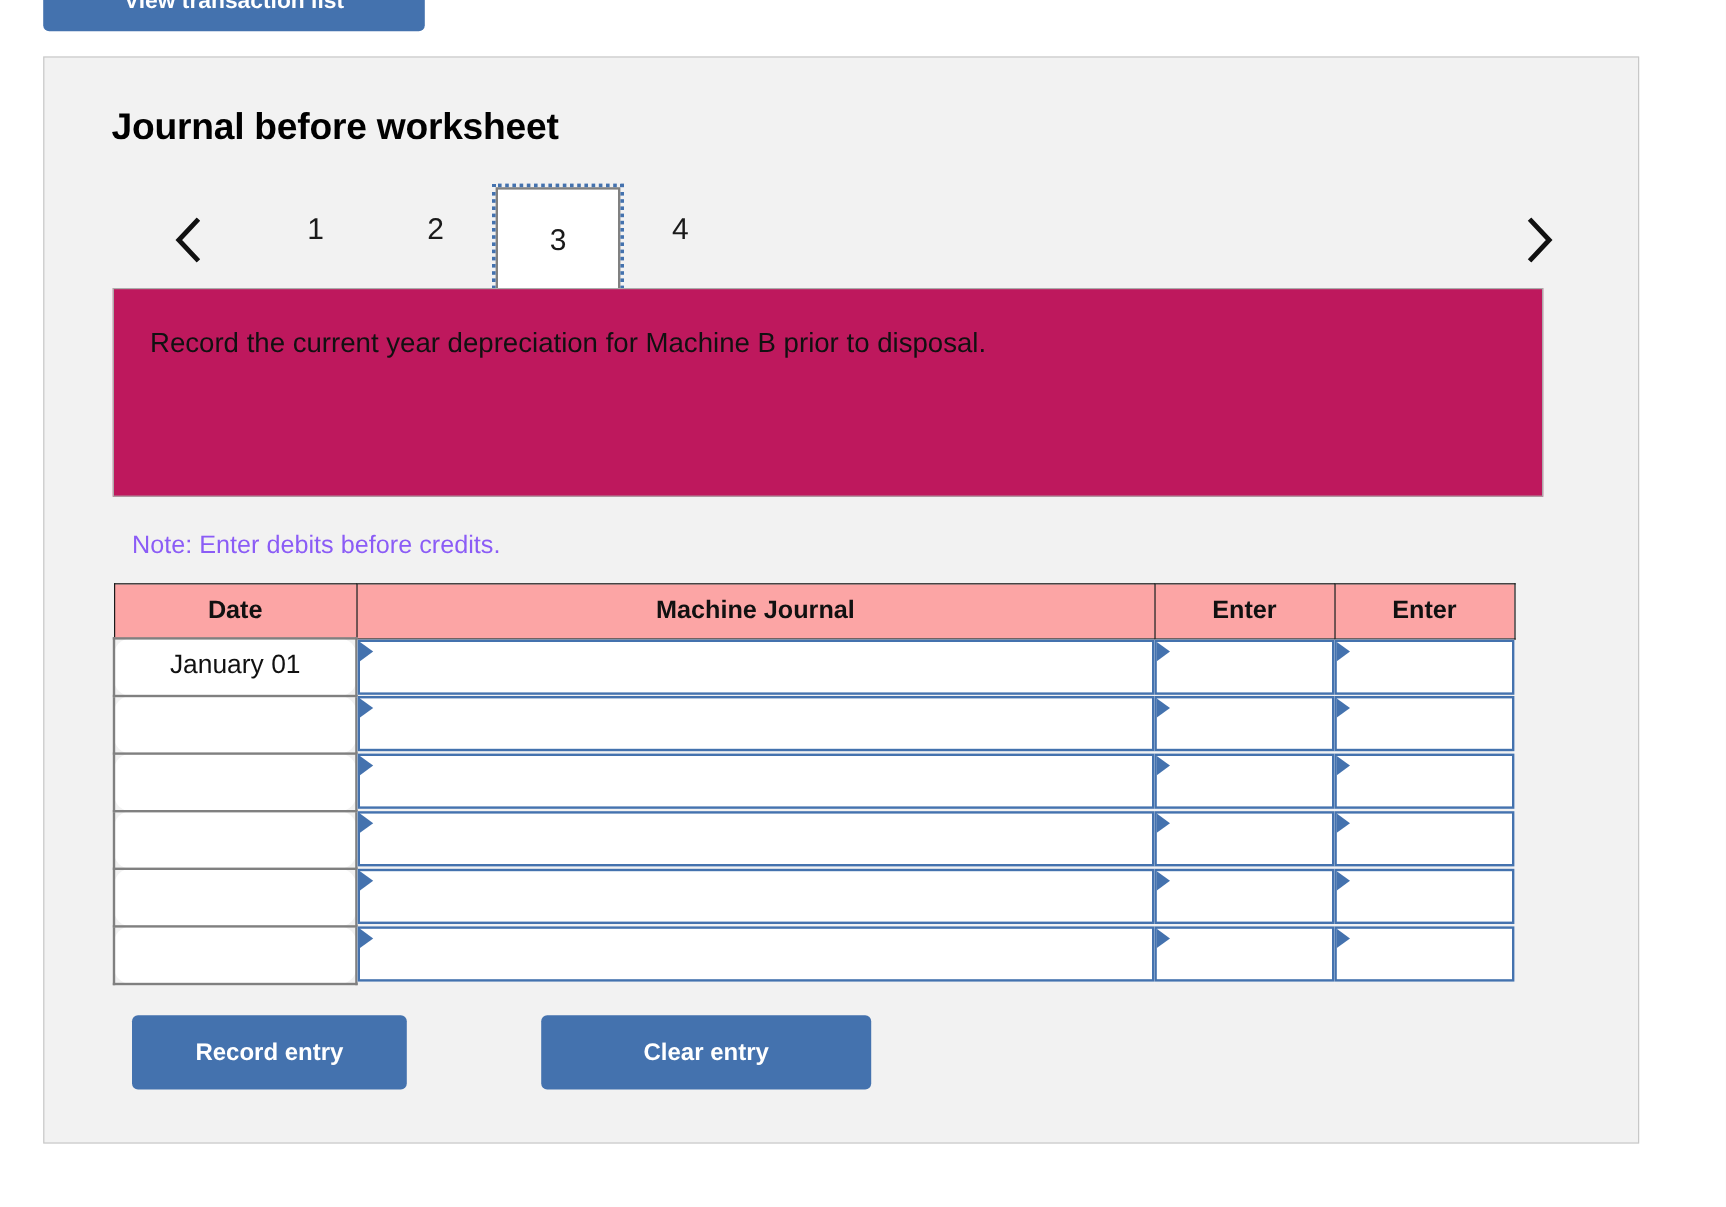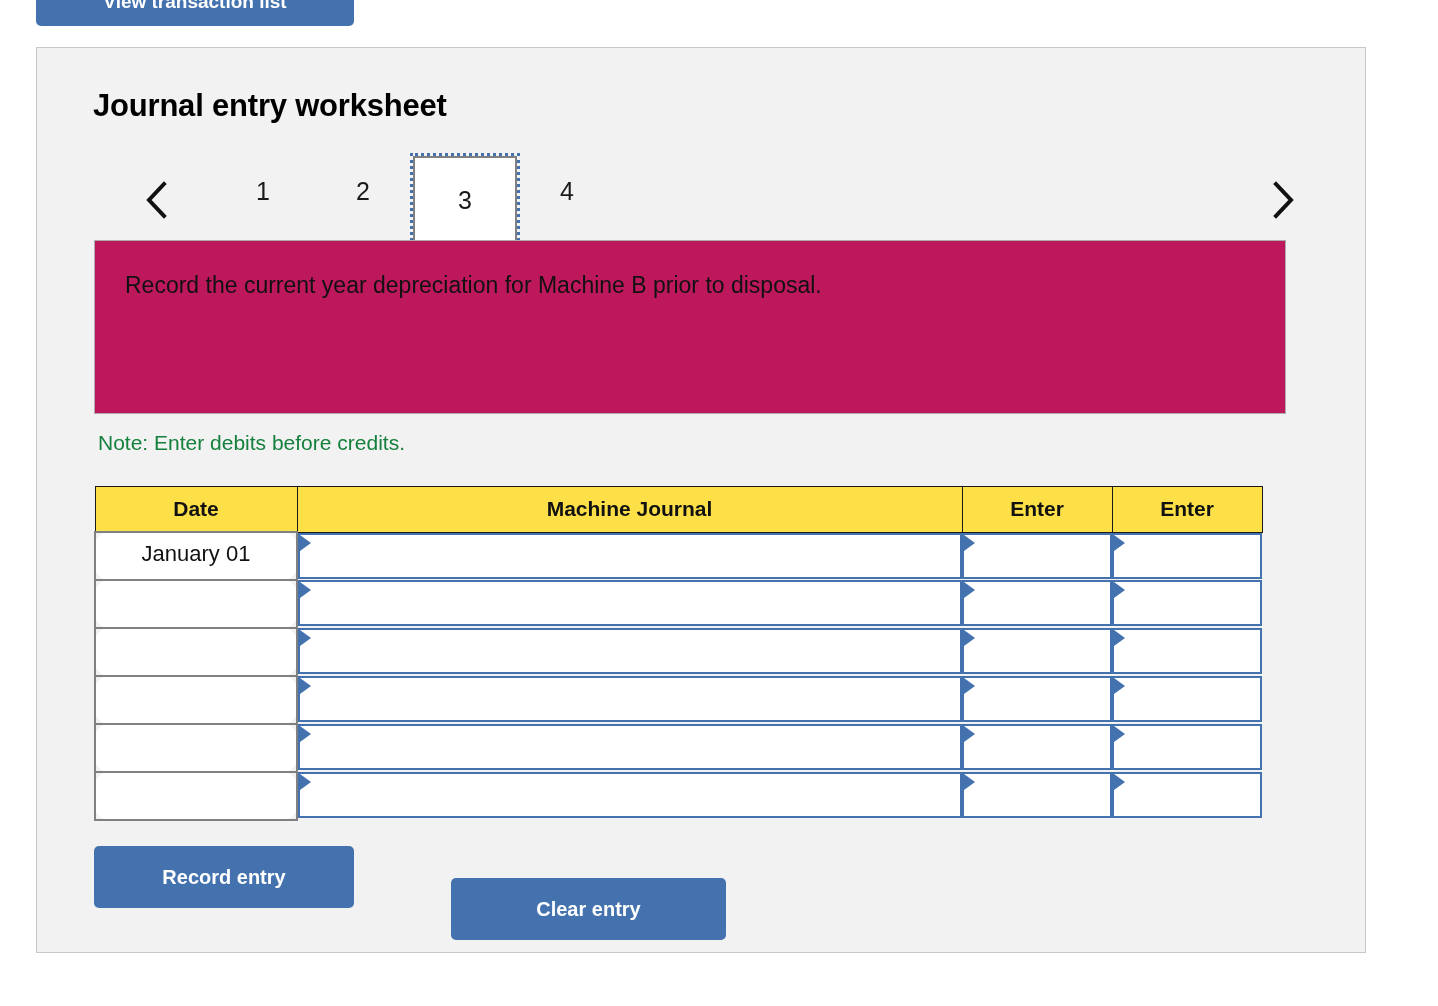--- a/index.html
+++ b/index.html
@@ -136,36 +136,36 @@
     font-size: 23px;
     color: #111111;
     line-height: 1.3;
   }
 
   
   .note-text {
     position: absolute;
     left: 57px;
     top: 379px;
-    margin: 4px;
+    margin: 16px;
     font-size: 21px;
-    color: #15803d;
+    color: #8b5cf6;
   }
 
   
   .journal-table {
     position: absolute;
     left: 57px;
     top: 438px;
     width: 1167px;
     border-collapse: collapse;
     table-layout: fixed;
   }
   .journal-table th {
-    background: #fde047;
+    background: #fca5a5;
     border: 1px solid #1a1a1a;
     font-size: 21px;
     font-weight: bold;
     color: #111111;
     height: 44px;
     padding: 0;
     text-align: center;
   }
   .col-date   { width: 202px; }
   .col-gj     { width: 665px; }
@@ -235,34 +235,34 @@
     background: #4472AE;
     color: #ffffff;
     border: none;
     border-radius: 5px;
     font-family: "Liberation Sans", sans-serif;
     font-size: 20px;
     font-weight: bold;
     cursor: pointer;
     padding: 0;
   }
-  .btn-record { left: 0px;   width: 260px; }
-  .btn-clear  { left: 357px; width: 275px; margin-top: 32px; }
+  .btn-record { left: 16px;   width: 229px; }
+  .btn-clear  { left: 357px; width: 275px; }
   .btn-view   { left: 889px; width: 326px; }
 </style>
 </head>
 <body>
 
 <div class="top-bar">
   <button class="view-transaction-btn">View transaction list</button>
 </div>
 
 <div class="worksheet-card">
 
-  <h1 class="card-title">Journal entry worksheet</h1>
+  <h1 class="card-title">Journal before worksheet</h1>
 
   <div class="pager">
 
     <button class="pager-arrow prev">
       <span>
         <svg width="24" height="38" viewBox="0 0 24 38">
           <polyline points="19,3 4,19 19,35" fill="none" stroke="#111111" stroke-width="4" stroke-linecap="square" stroke-linejoin="miter"></polyline>
         </svg>
       </span>
     </button>

